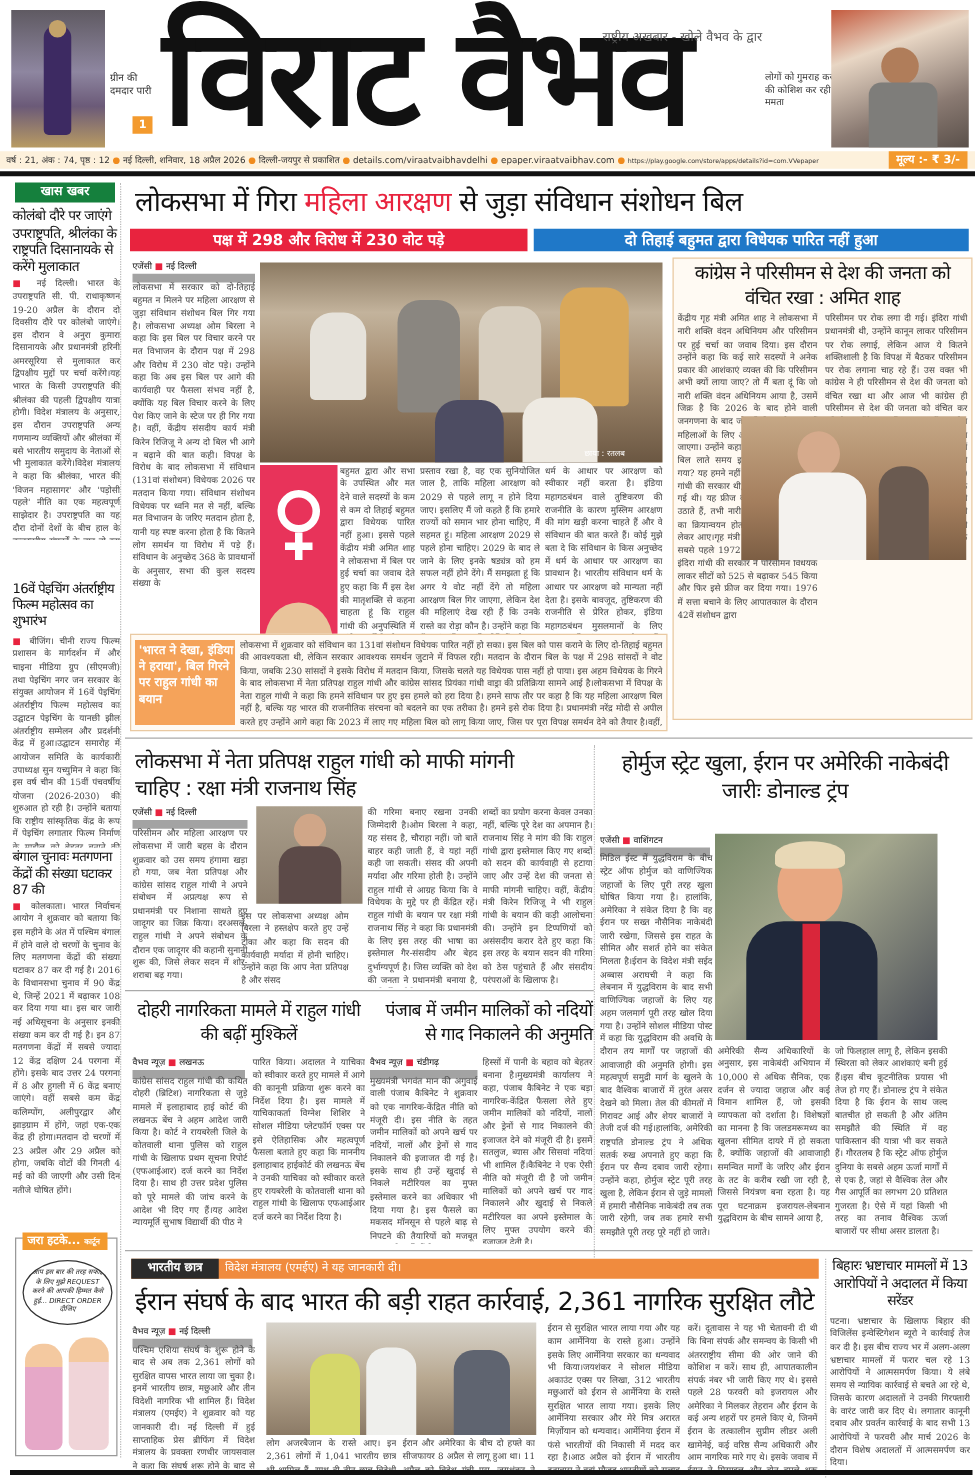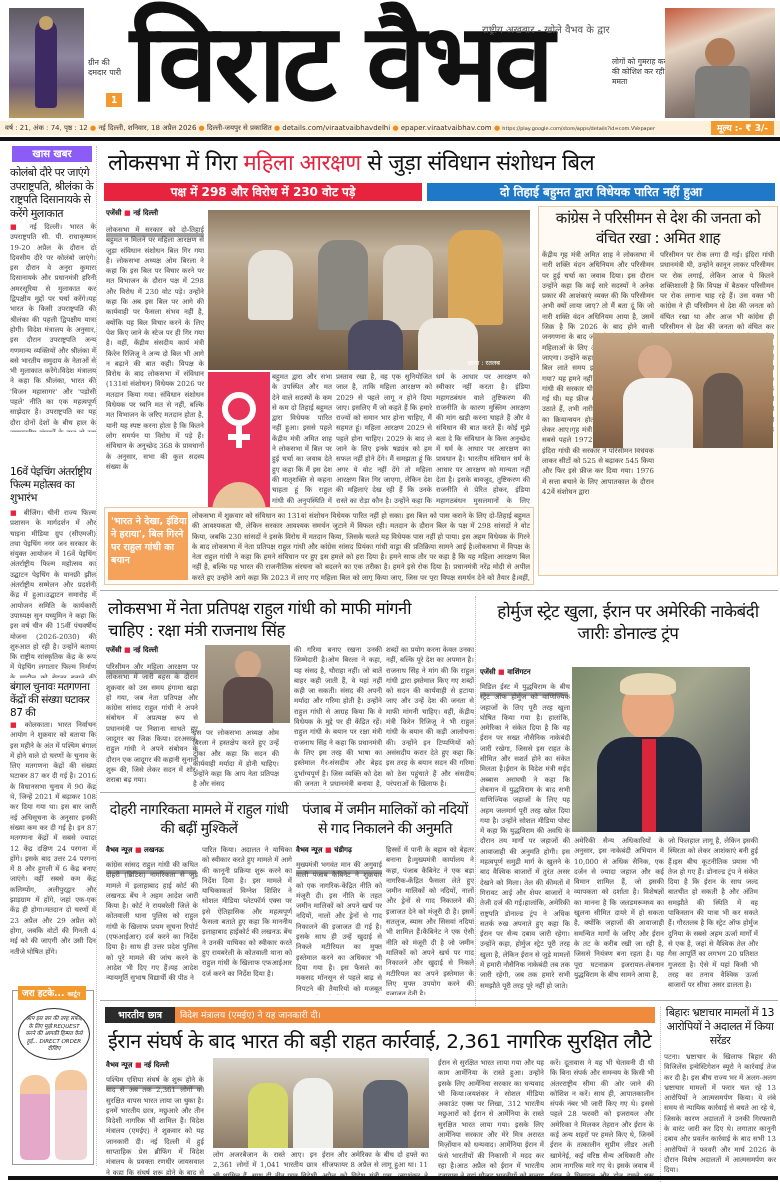--- a/index.html
+++ b/index.html
@@ -8,21 +8,21 @@
 .txt{font-family:"DejaVu Serif",serif;font-size:7px;line-height:10.3px;color:#444;text-align:justify}
 .photo{background:linear-gradient(135deg,#8a7560,#c9b59a 40%,#6d5a48);overflow:hidden}
 .masthead{position:absolute;left:130px;top:5px;font-family:"DejaVu Serif",serif;font-weight:bold;font-size:108px;letter-spacing:-4px;line-height:115px;color:#111}
 .tagline{font-size:10px;color:#555}
 .pgtag{background:#f39a2e;color:#fff;font-size:9px;font-weight:bold;padding:2px 5px}
 .infobar{position:absolute;left:0;top:121px;width:780px;height:14px;background:#fdf1dc;font-size:7px;line-height:14px;padding-left:5px;color:#333;white-space:nowrap}
 .infobar .dot{color:#f08b1e}
 .price{position:absolute;right:6px;top:0;height:14px;background:#f39a2e;color:#fff;font-weight:bold;padding:0 6px;font-size:9px}
 .blackbar{position:absolute;left:0;top:137px;width:780px;height:4px;background:#111}
 .hl{font-family:"DejaVu Sans",sans-serif;font-weight:normal;color:#111;letter-spacing:-0.5px}
-.dateline{font-size:7px;font-weight:bold;color:#111;border-bottom:4px solid #a3a3a3;padding-bottom:16px}
+.dateline{font-size:7px;font-weight:normal;color:#111;border-bottom:7px solid #a3a3a3;padding-bottom:2px}
 .dateline .sq{color:#e8233e}
 .vsep{position:absolute;border-left:1px dotted #bbb}
 .redhl{color:#e8233e}
 </style>
 </head>
 <body>
 
 <div class="abs photo" style="left:9px;top:8px;width:75px;height:110px;background:linear-gradient(180deg,#5f5a62 0%,#8e86a0 45%,#6b5a78 70%,#b89b63 100%)">
   <div style="position:absolute;left:26px;top:12px;width:22px;height:88px;background:#3d2a62;border-radius:10px 10px 4px 4px"></div>
   <div style="position:absolute;left:30px;top:8px;width:14px;height:14px;background:#c4a36a;border-radius:50%"></div>
@@ -42,21 +42,21 @@
   <span>वर्ष : 21, अंक : 74, पृष्ठ : 12</span>
   <span class="dot"> ● </span><span>नई दिल्ली, शनिवार, 18 अप्रैल 2026</span>
   <span class="dot"> ● </span><span>दिल्ली-जयपुर से प्रकाशित</span>
   <span class="dot"> ● </span><span>details.com/viraatvaibhavdelhi</span>
   <span class="dot"> ● </span><span>epaper.viraatvaibhav.com</span>
   <span class="dot"> ● </span><span style="font-size:5px">https://play.google.com/store/apps/details?id=com.VVepaper</span>
   <span class="price">मूल्य :- ₹ 3/-</span>
 </div>
 <div class="blackbar"></div>
 
-<div class="abs" style="left:12px;top:146px;width:80px;height:16px;background:#8b5cf6;color:#fff;font-size:10px;font-weight:bold;text-align:center;line-height:16px">खास खबर</div>
+<div class="abs" style="left:12px;top:146px;width:80px;height:16px;background:#15803d;color:#fff;font-size:10px;font-weight:bold;text-align:center;line-height:16px">खास खबर</div>
 <div class="vsep" style="left:96px;top:146px;height:1020px"></div>
 
 <div class="abs hl" style="left:10px;top:166px;width:86px;font-size:11px;line-height:13.5px">कोलंबो दौरे पर जाएंगे उपराष्ट्रपति, श्रीलंका के राष्ट्रपति दिसानायके से करेंगे मुलाकात</div>
 <div class="abs txt" style="left:10px;top:222px;width:86px;height:210px;overflow:hidden"><b style="color:#e8233e">■ </b><span>नई दिल्ली।</span> <span>भारत के उपराष्ट्रपति सी. पी. राधाकृष्णन 19-20 अप्रैल के दौरान दो दिवसीय दौरे पर कोलंबो जाएंगे। इस दौरान वे अनुरा कुमारा दिसानायके और प्रधानमंत्री हरिनी अमरसूरिया से मुलाकात कर द्विपक्षीय मुद्दों पर चर्चा करेंगे।यह भारत के किसी उपराष्ट्रपति की श्रीलंका की पहली द्विपक्षीय यात्रा होगी। विदेश मंत्रालय के अनुसार, इस दौरान उपराष्ट्रपति अन्य गणमान्य व्यक्तियों और श्रीलंका में बसे भारतीय समुदाय के नेताओं से भी मुलाकात करेंगे।विदेश मंत्रालय ने कहा कि श्रीलंका, भारत की 'विजन महासागर' और 'पड़ोसी पहले' नीति का एक महत्वपूर्ण साझेदार है। उपराष्ट्रपति का यह दौरा दोनों देशों के बीच हाल के उच्चस्तरीय संपर्कों के बाद हो रहा है और इससे भारत-श्रीलंका के हजारों साल पुराने लोगों के बीच संबंध और मजबूत होंगे।</span></div>
 
 <div class="abs hl" style="left:10px;top:465px;width:86px;font-size:10.5px;line-height:13px">16वें पेइचिंग अंतर्राष्ट्रीय फिल्म महोत्सव का शुभारंभ</div>
 <div class="abs txt" style="left:10px;top:508px;width:86px;height:170px;overflow:hidden"><b style="color:#e8233e">■ </b><span>बीजिंग।</span> <span>चीनी राज्य फिल्म प्रशासन के मार्गदर्शन में और चाइना मीडिया ग्रुप (सीएमजी) तथा पेइचिंग नगर जन सरकार के संयुक्त आयोजन में 16वें पेइचिंग अंतर्राष्ट्रीय फिल्म महोत्सव का उद्घाटन पेइचिंग के यानछी झील अंतर्राष्ट्रीय सम्मेलन और प्रदर्शनी केंद्र में हुआ।उद्घाटन समारोह में आयोजन समिति के कार्यकारी उपाध्यक्ष सुन यच्युमिन ने कहा कि इस वर्ष चीन की 15वीं पंचवर्षीय योजना (2026-2030) की शुरुआत हो रही है। उन्होंने बताया कि राष्ट्रीय सांस्कृतिक केंद्र के रूप में पेइचिंग लगातार फिल्म निर्माण के माहौल को बेहतर बनाने की दिशा में काम कर रहा है, ताकि दुनियाभर के फिल्मकारों को अपनी प्रतिभा दिखाने के लिए एक व्यापक मंच मिल सके।</span></div>
 
 <div class="abs hl" style="left:10px;top:680px;width:86px;font-size:10.5px;line-height:13px">बंगाल चुनावः मतगणना केंद्रों की संख्या घटाकर 87 की</div>
 <div class="abs txt" style="left:10px;top:720px;width:86px;height:265px;overflow:hidden"><b style="color:#e8233e">■ </b><span>कोलकाता।</span> <span>भारत निर्वाचन आयोग ने शुक्रवार को बताया कि इस महीने के अंत में पश्चिम बंगाल में होने वाले दो चरणों के चुनाव के लिए मतगणना केंद्रों की संख्या घटाकर 87 कर दी गई है। 2016 के विधानसभा चुनाव में 90 केंद्र थे, जिन्हें 2021 में बढ़ाकर 108 कर दिया गया था। इस बार जारी नई अधिसूचना के अनुसार इनकी संख्या कम कर दी गई है। इन 87 मतगणना केंद्रों में सबसे ज्यादा 12 केंद्र दक्षिण 24 परगना में होंगे। इसके बाद उत्तर 24 परगना में 8 और हुगली में 6 केंद्र बनाए जाएंगे। वहीं सबसे कम केंद्र कलिम्पोंग, अलीपुरद्वार और झाड़ग्राम में होंगे, जहां एक-एक केंद्र ही होगा।मतदान दो चरणों में 23 अप्रैल और 29 अप्रैल को होगा, जबकि वोटों की गिनती 4 मई को की जाएगी और उसी दिन नतीजे घोषित होंगे।</span></div>
@@ -131,21 +131,21 @@
 <div class="abs txt" style="left:294px;top:645px;width:88px;height:145px;overflow:hidden">की गरिमा बनाए रखना उनकी जिम्मेदारी है।ओम बिरला ने कहा, यह संसद है, चौराहा नहीं। जो बातें बाहर कही जाती हैं, वे यहां नहीं कही जा सकती। संसद की अपनी मर्यादा और गरिमा होती है। उन्होंने राहुल गांधी से आग्रह किया कि वे विधेयक के मुद्दे पर ही केंद्रित रहें।राहुल गांधी के बयान पर रक्षा मंत्री राजनाथ सिंह ने कहा कि प्रधानमंत्री के लिए इस तरह की भाषा का इस्तेमाल गैर-संसदीय और बेहद दुर्भाग्यपूर्ण है। जिस व्यक्ति को देश की जनता ने प्रधानमंत्री बनाया है, उसके लिए ऐसे</div>
 <div class="abs txt" style="left:386px;top:645px;width:88px;height:145px;overflow:hidden">शब्दों का प्रयोग करना केवल उनका नहीं, बल्कि पूरे देश का अपमान है। राजनाथ सिंह ने मांग की कि राहुल गांधी द्वारा इस्तेमाल किए गए शब्दों को सदन की कार्यवाही से हटाया जाए और उन्हें देश की जनता से माफी मांगनी चाहिए। वहीं, केंद्रीय मंत्री किरेन रिजिजू ने भी राहुल गांधी के बयान की कड़ी आलोचना की। उन्होंने इन टिप्पणियों को असंसदीय करार देते हुए कहा कि इस तरह के बयान सदन की गरिमा को ठेस पहुंचाते हैं और संसदीय परंपराओं के खिलाफ है।</div>
 <div class="vsep" style="left:475px;top:596px;height:410px"></div>
 
 <div class="abs" style="left:100px;top:792px;width:375px;height:1px;background:#aaa"></div>
 <div class="abs hl" style="left:104px;top:800px;width:190px;font-size:14px;line-height:19px;text-align:center">दोहरी नागरिकता मामले में राहुल गांधी की बढ़ीं मुश्किलें</div>
 <div class="abs dateline" style="left:106px;top:845px;width:90px"><span>वैभव न्यूज़</span> <span class="sq">■</span> <span>लखनऊ</span></div>
 <div class="abs txt" style="left:106px;top:860px;width:92px;height:135px;overflow:hidden">कांग्रेस सांसद राहुल गांधी की कथित दोहरी (ब्रिटिश) नागरिकता से जुड़े मामले में इलाहाबाद हाई कोर्ट की लखनऊ बेंच ने अहम आदेश जारी किया है। कोर्ट ने रायबरेली जिले के कोतवाली थाना पुलिस को राहुल गांधी के खिलाफ प्रथम सूचना रिपोर्ट (एफआईआर) दर्ज करने का निर्देश दिया है। साथ ही उत्तर प्रदेश पुलिस को पूरे मामले की जांच करने के आदेश भी दिए गए हैं।यह आदेश न्यायमूर्ति सुभाष विद्यार्थी की पीठ ने</div>
 <div class="abs txt" style="left:202px;top:845px;width:90px;height:150px;overflow:hidden">पारित किया। अदालत ने याचिका को स्वीकार करते हुए मामले में आगे की कानूनी प्रक्रिया शुरू करने का निर्देश दिया है। इस मामले में याचिकाकर्ता विग्नेश शिशिर ने सोशल मीडिया प्लेटफॉर्म एक्स पर इसे ऐतिहासिक और महत्वपूर्ण फैसला बताते हुए कहा कि माननीय इलाहाबाद हाईकोर्ट की लखनऊ बेंच ने उनकी याचिका को स्वीकार करते हुए रायबरेली के कोतवाली थाना को राहुल गांधी के खिलाफ एफआईआर दर्ज करने का निर्देश दिया है।</div>
 
-<div class="abs hl" style="left:296px;top:800px;width:178px;font-size:14px;line-height:19px;text-align:center">पंजाब में जमीन मालिकों को नदियों से गाद निकालने की अनुमति</div>
+<div class="abs hl" style="left:296px;top:800px;width:178px;font-size:14px;line-height:19px;text-align:right">पंजाब में जमीन मालिकों को नदियों से गाद निकालने की अनुमति</div>
 <div class="abs dateline" style="left:296px;top:845px;width:86px"><span>वैभव न्यूज़</span> <span class="sq">■</span> <span>चंडीगढ़</span></div>
 <div class="abs txt" style="left:296px;top:860px;width:86px;height:135px;overflow:hidden">मुख्यमंत्री भगवंत मान की अगुवाई वाली पंजाब कैबिनेट ने शुक्रवार को एक नागरिक-केंद्रित नीति को मंजूरी दी। इस नीति के तहत जमीन मालिकों को अपने खर्च पर नदियों, नालों और ड्रेनों से गाद निकालने की इजाजत दी गई है। इसके साथ ही उन्हें खुदाई से निकले मटीरियल का मुफ्त इस्तेमाल करने का अधिकार भी दिया गया है। इस फैसले का मकसद मॉनसून से पहले बाढ़ से निपटने की तैयारियों को मजबूत करना और नदियों के आसपास</div>
 <div class="abs txt" style="left:386px;top:845px;width:88px;height:150px;overflow:hidden">हिस्सों में पानी के बहाव को बेहतर बनाना है।मुख्यमंत्री कार्यालय ने कहा, पंजाब कैबिनेट ने एक बड़ा नागरिक-केंद्रित फैसला लेते हुए जमीन मालिकों को नदियों, नालों और ड्रेनों से गाद निकालने की इजाजत देने को मंजूरी दी है। इसमें सतलुज, ब्यास और सिसवां नदियां भी शामिल हैं।कैबिनेट ने एक ऐसी नीति को मंजूरी दी है जो जमीन मालिकों को अपने खर्च पर गाद निकालने और खुदाई से निकले मटीरियल का अपने इस्तेमाल के लिए मुफ्त उपयोग करने की इजाजत देती है।</div>
 
 <div class="abs hl" style="left:480px;top:600px;width:296px;font-size:17px;line-height:22px;text-align:center">होर्मुज स्ट्रेट खुला, ईरान पर अमेरिकी नाकेबंदी जारीः डोनाल्ड ट्रंप</div>
 <div class="abs dateline" style="left:480px;top:667px;width:88px"><span>एजेंसी</span> <span class="sq">■</span> <span>वाशिंगटन</span></div>
 <div class="abs txt" style="left:480px;top:682px;width:90px;height:325px;overflow:hidden">मिडिल ईस्ट में युद्धविराम के बीच स्ट्रेट ऑफ होर्मुज को वाणिज्यिक जहाजों के लिए पूरी तरह खुला घोषित किया गया है। हालांकि, अमेरिका ने संकेत दिया है कि वह ईरान पर सख्त नौसैनिक नाकेबंदी जारी रखेगा, जिससे इस राहत के सीमित और सशर्त होने का संकेत मिलता है।ईरान के विदेश मंत्री सईद अब्बास अराघची ने कहा कि लेबनान में युद्धविराम के बाद सभी वाणिज्यिक जहाजों के लिए यह अहम जलमार्ग पूरी तरह खोल दिया गया है। उन्होंने सोशल मीडिया पोस्ट में कहा कि युद्धविराम की अवधि के दौरान तय मार्गों पर जहाजों की आवाजाही की अनुमति होगी। इस महत्वपूर्ण समुद्री मार्ग के खुलने के बाद वैश्विक बाजारों में तुरंत असर देखने को मिला। तेल की कीमतों में गिरावट आई और शेयर बाजारों ने तेजी दर्ज की गई।हालांकि, अमेरिकी राष्ट्रपति डोनाल्ड ट्रंप ने अधिक सतर्क रुख अपनाते हुए कहा कि ईरान पर सैन्य दबाव जारी रहेगा। उन्होंने कहा, होर्मुज स्ट्रेट पूरी तरह खुला है, लेकिन ईरान से जुड़े मामलों में हमारी नौसैनिक नाकेबंदी तब तक जारी रहेगी, जब तक हमारे सभी समझौते पूरी तरह पूरे नहीं हो जाते।</div>
 <div class="abs photo" style="left:572px;top:667px;width:178px;height:165px;background:linear-gradient(135deg,#7a8a6a 0%,#a5a88e 40%,#4a4e58 100%)">
   <div style="position:absolute;left:50px;top:12px;width:52px;height:60px;background:#e8a882;border-radius:50% 50% 45% 45%"></div>
   <div style="position:absolute;left:48px;top:6px;width:56px;height:22px;background:#e8d8b6;border-radius:50% 50% 20% 20%"></div>

